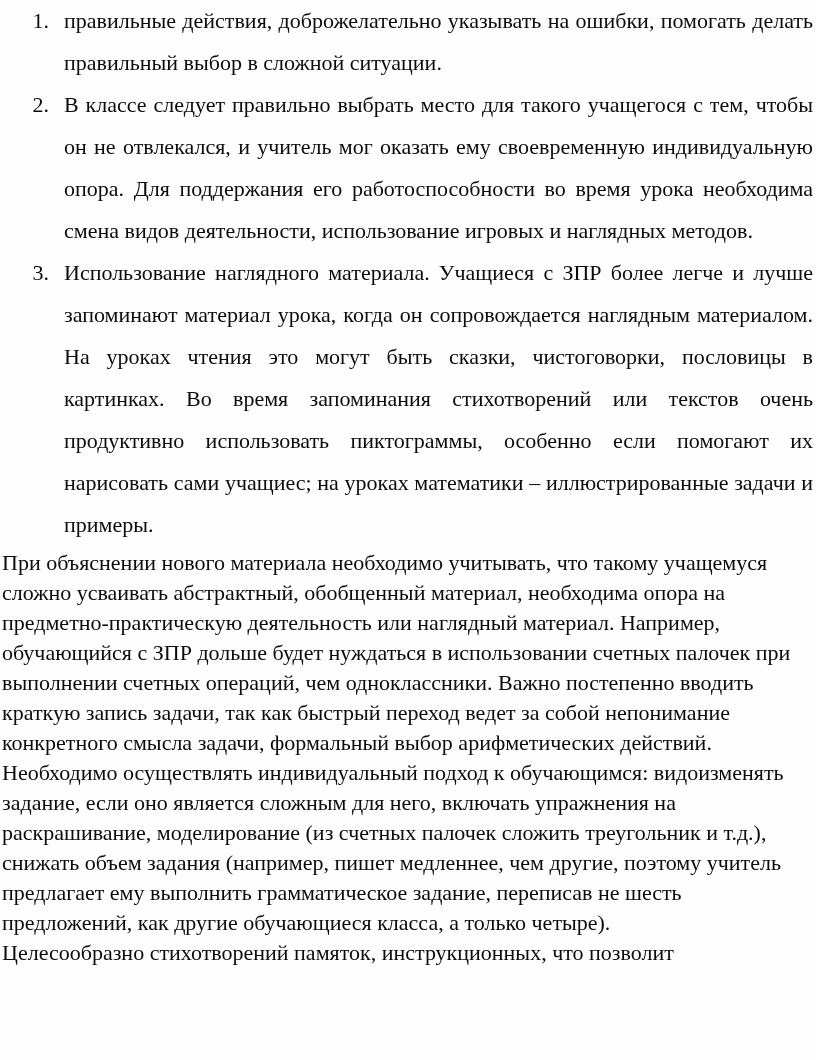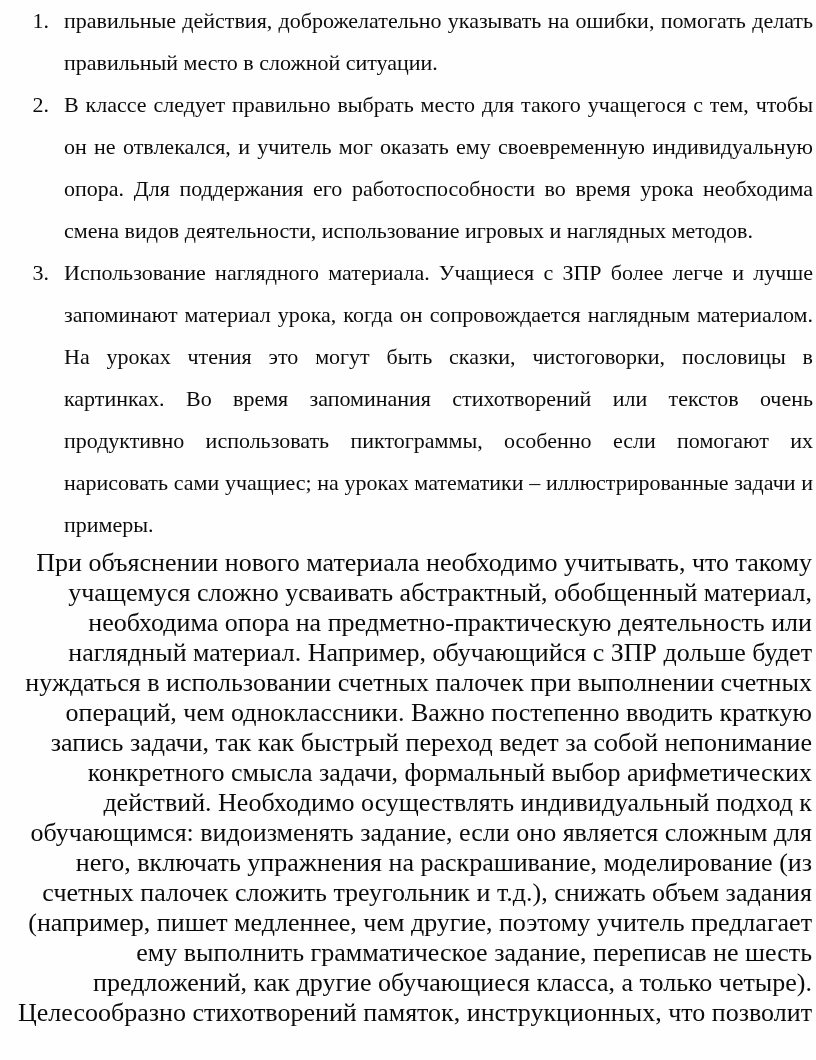--- a/index.html
+++ b/index.html
@@ -34,35 +34,35 @@
     top: 0;
     width: 23px;
     text-align: right;
   }
   .paras {
     padding-top: 2px;
   }
   .para {
     margin: 0;
     padding: 0 4px 0 2px;
-    font-size: 26px;
+    font-size: 22px;
     line-height: 30px;
-    text-align: right;
+    text-align: left;
   }
 </style>
 </head>
 <body>
 
 <div class="doc">
 
   <div class="numbered-list">
 
     <div class="li">
       <span class="num">1.</span>
-      <span class="li-text">правильные действия, доброжелательно указывать на ошибки, помогать делать правильный место в сложной ситуации.</span>
+      <span class="li-text">правильные действия, доброжелательно указывать на ошибки, помогать делать правильный выбор в сложной ситуации.</span>
     </div>
 
     <div class="li">
       <span class="num">2.</span>
       <span class="li-text">В классе следует правильно выбрать место для такого учащегося с тем, чтобы он не отвлекался, и учитель мог оказать ему своевременную индивидуальную опора. Для поддержания его работоспособности во время урока необходима смена видов деятельности, использование игровых и наглядных методов.</span>
     </div>
 
     <div class="li">
       <span class="num">3.</span>
       <span class="li-text">Использование наглядного материала. Учащиеся с ЗПР более легче и лучше запоминают материал урока, когда он сопровождается наглядным материалом. На уроках чтения это могут быть сказки, чистоговорки, пословицы в картинках. Во время запоминания стихотворений или текстов очень продуктивно использовать пиктограммы, особенно если помогают их нарисовать сами учащиес; на уроках математики – иллюстрированные задачи и примеры.</span>

